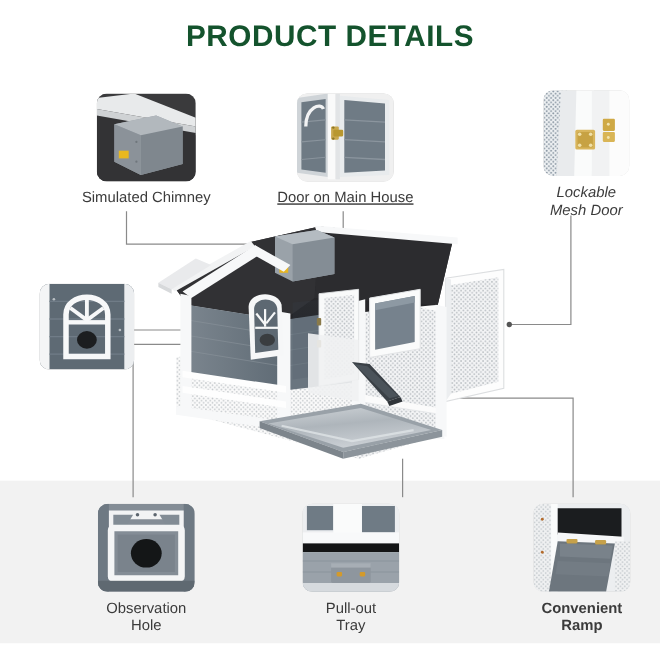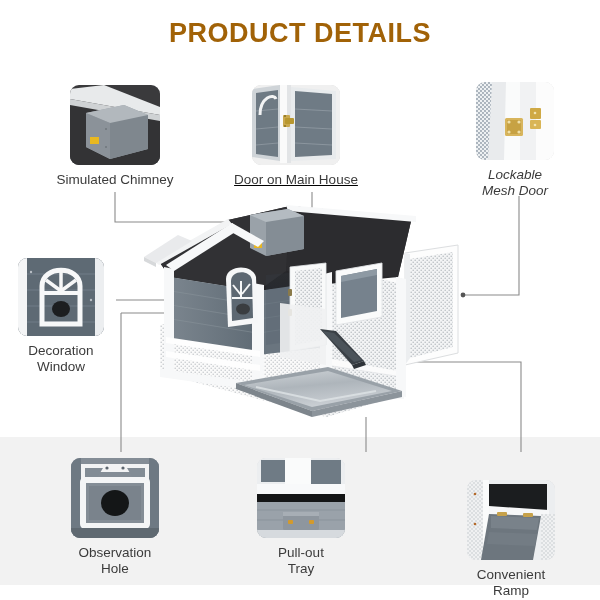--- a/index.html
+++ b/index.html
@@ -19,29 +19,29 @@
   }
   .band-foot{
     position:absolute;left:0;top:585px;width:600px;height:15px;background:#ffffff;
   }
 
   
   .title{
     position:absolute;left:0;top:18px;width:600px;
     text-align:center;
     font-size:27px;font-weight:bold;letter-spacing:0.5px;
-    color:#a16207;
+    color:#14532d;
     font-family:"Liberation Sans","DejaVu Sans",sans-serif;
   }
 
   
   #lines{position:absolute;left:0;top:0;width:600px;height:600px;pointer-events:none;}
 
   
-  .callout{position:absolute;}
+  .callout{position:absolute;margin-left:18px;}
   .thumb{
     position:relative;
     border-radius:9px;
     overflow:hidden;
     background:#d8d8d8;
   }
   .cap{
     margin-top:7px;
     text-align:center;
     font-size:13.5px;
@@ -326,22 +326,20 @@
           <line x1="43" y1="14" x2="43" y2="34"></line>
           <line x1="28" y1="22" x2="43" y2="33"></line>
           <line x1="58" y1="22" x2="43" y2="33"></line>
         </g>
         <rect x="24" y="33" width="38" height="4" fill="#f7f8f9"></rect>
         <ellipse cx="43" cy="51" rx="9" ry="8" fill="#1c1e20"></ellipse>
         <circle cx="13" cy="14" r="1.2" fill="#b9bfc4"></circle>
         <circle cx="73" cy="42" r="1.2" fill="#b9bfc4"></circle>
       </svg>
     </div>
-    <div class="cap">Decoration
-Window</div>
   </div>
 
   <div class="callout" style="left:55px;top:458px;width:120px;">
     <div class="thumb" style="margin:0 auto;width:88px;height:80px;">
       <svg class="tfill" viewBox="0 0 88 80">
         <rect width="88" height="80" fill="#848d96"></rect>
         <rect x="0" y="0" width="10" height="80" fill="#6e7983"></rect>
         <rect x="78" y="0" width="10" height="80" fill="#6e7983"></rect>
         <polygon points="10,6 78,6 78,22 62,22 62,14 26,14 26,22 10,22" fill="#f2f3f4"></polygon>
         <polygon points="14,10 32,10 26,20 14,20" fill="#828c95"></polygon>
@@ -377,21 +375,21 @@
         <rect x="26" y="54" width="36" height="4" fill="#a7aeb5"></rect>
         <rect x="31" y="62" width="5" height="4" rx="1" fill="#d39a2c"></rect>
         <rect x="52" y="62" width="5" height="4" rx="1" fill="#d39a2c"></rect>
         <rect x="0" y="72" width="88" height="8" fill="#d6dade"></rect>
       </svg>
     </div>
     <div class="cap">Pull-out
 Tray</div>
   </div>
 
-  <div class="callout" style="left:451px;top:480px;width:120px;">
+  <div class="callout" style="left:451px;top:458px;width:120px;font-weight:bold;">
     <div class="thumb" style="margin:0 auto;width:88px;height:80px;">
       <svg class="tfill" viewBox="0 0 88 80">
         <defs>
           <pattern id="rmesh" width="4" height="4" patternUnits="userSpaceOnUse">
             <rect width="4" height="4" fill="#f0f1f2"></rect>
             <circle cx="1" cy="1" r="0.8" fill="#c4c9cd"></circle>
             <circle cx="3" cy="3" r="0.8" fill="#c4c9cd"></circle>
           </pattern>
         </defs>
         <rect width="88" height="80" fill="#eceef0"></rect>

